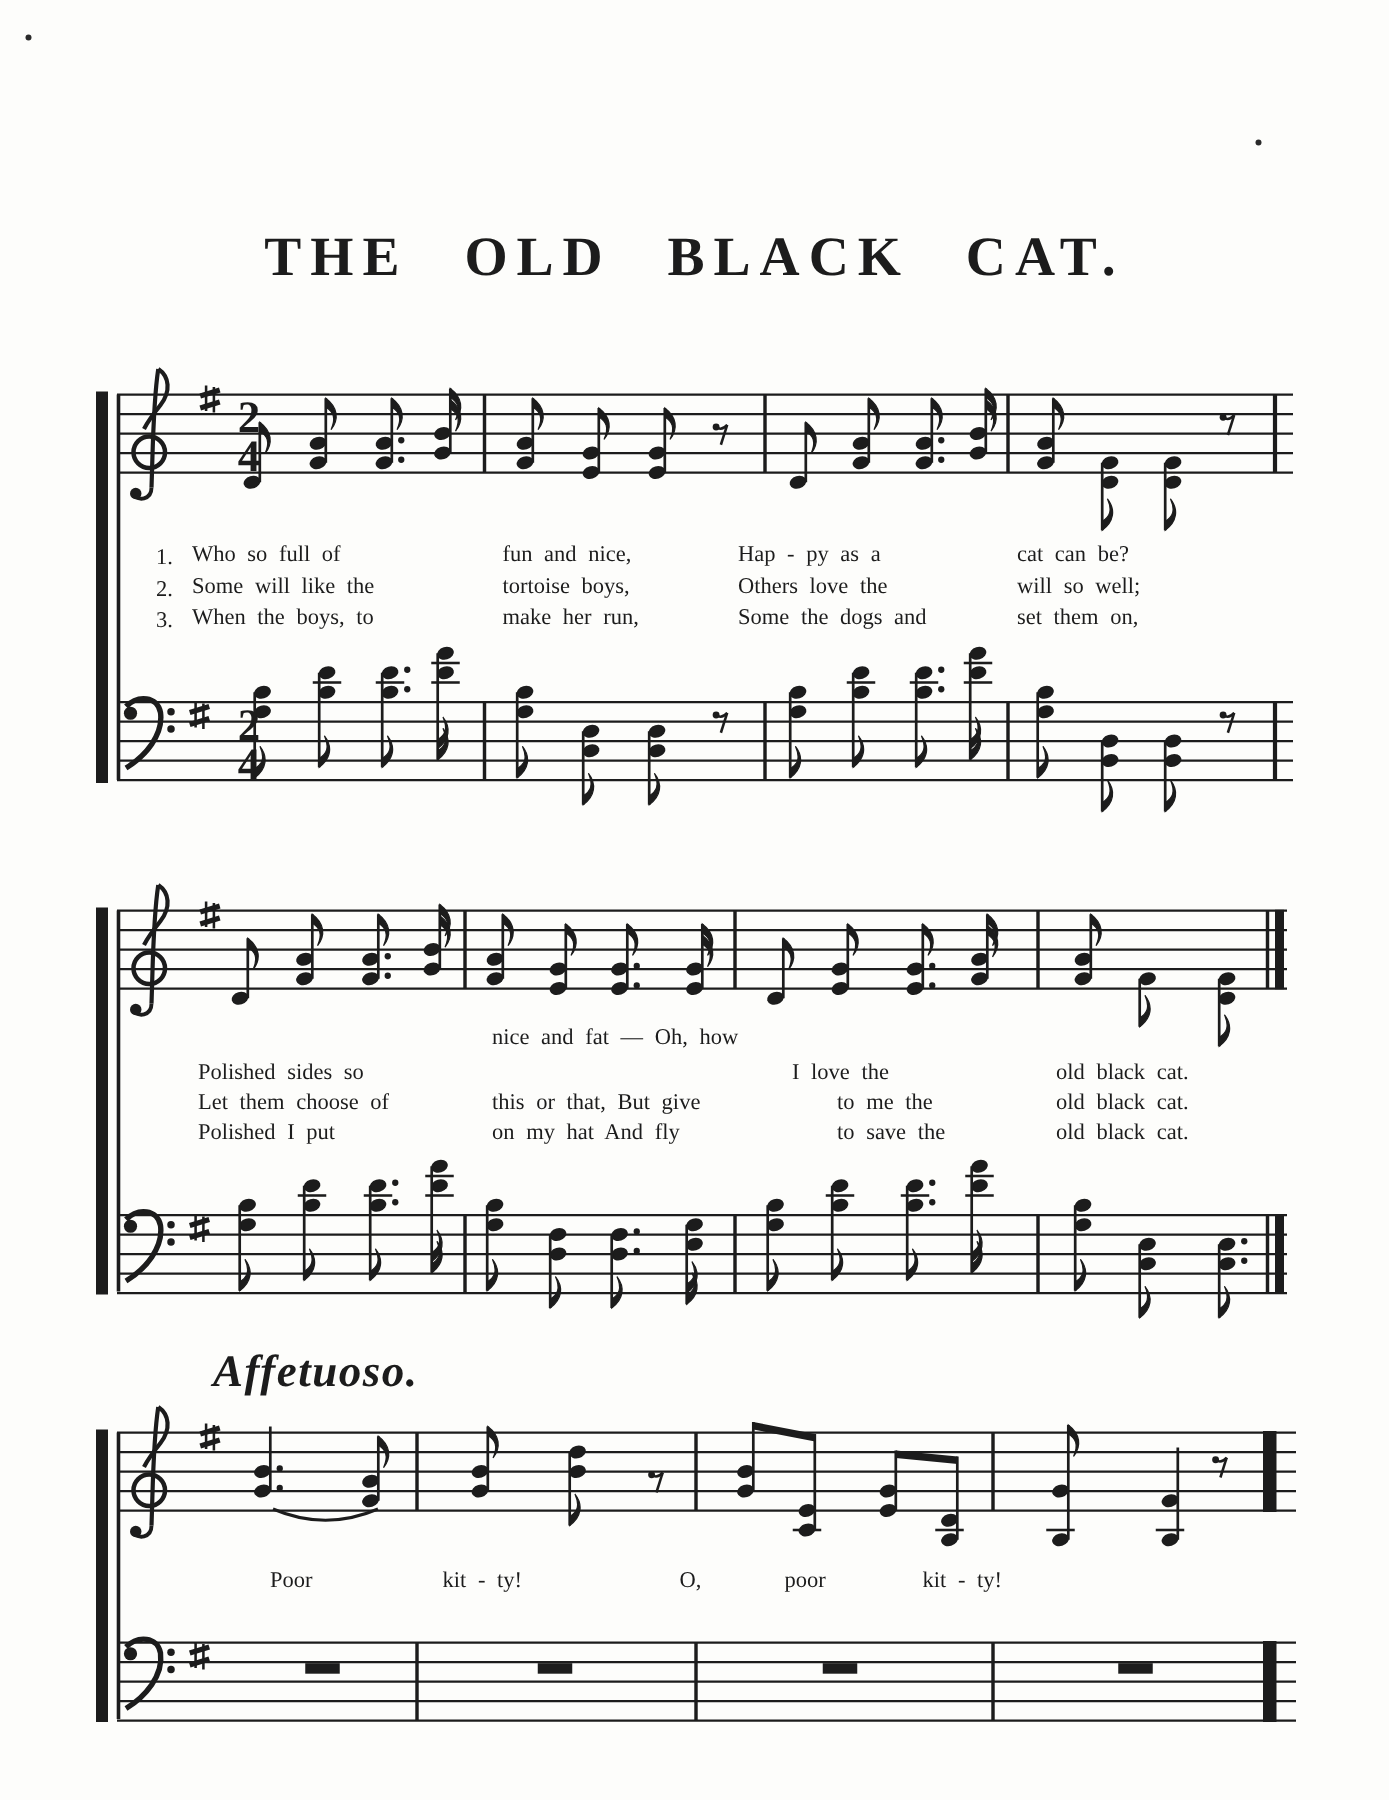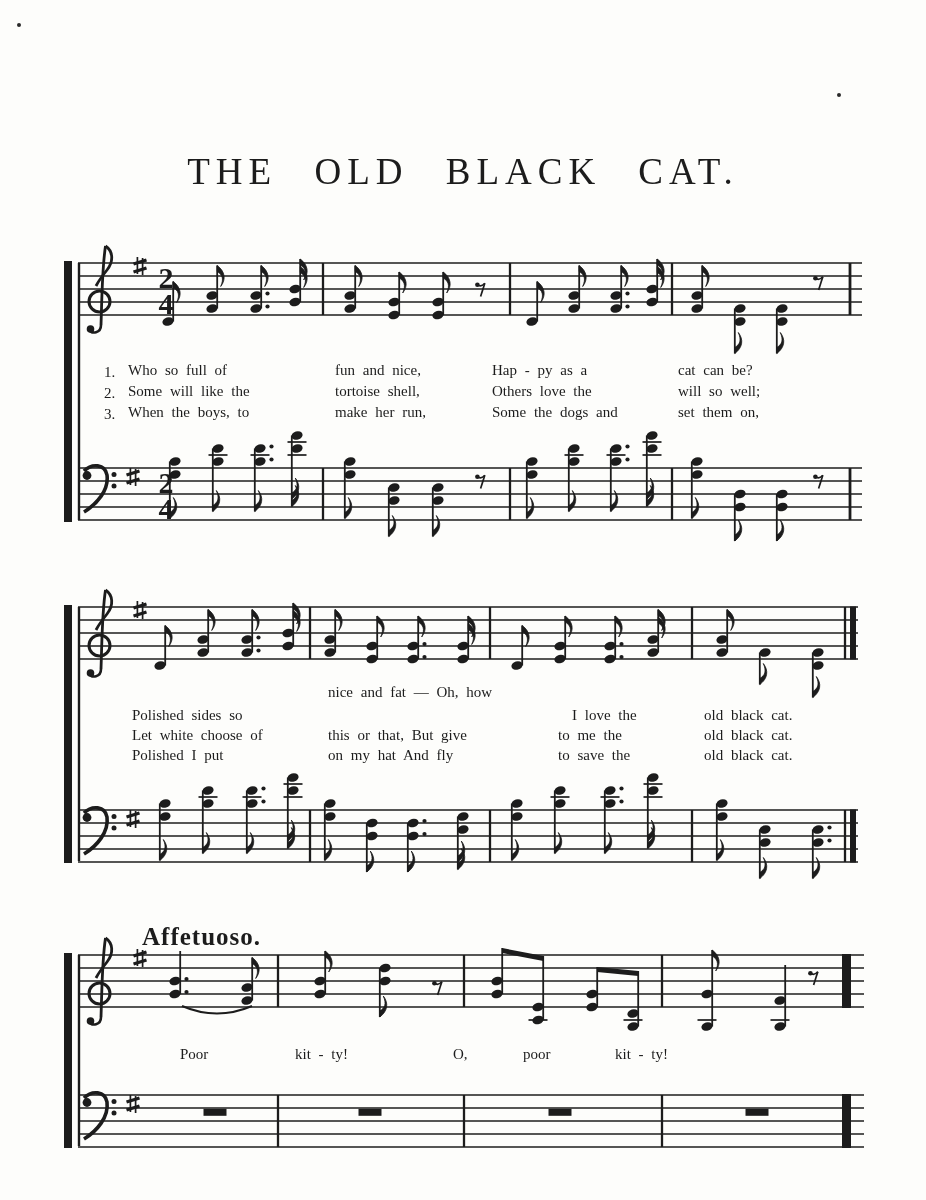--- a/index.html
+++ b/index.html
@@ -1,20 +1,20 @@
 <!DOCTYPE html>
 <html><head>
 <meta charset="utf-8">
 <style>
   html,body{margin:0;padding:0;background:#ffffff;}
   .page{position:relative;width:926px;height:1200px;background:#fdfdfb;overflow:hidden;
         font-family:"Liberation Serif","DejaVu Serif",serif;color:#1c1c1c;}
   .title{position:absolute;left:0;right:0;top:150px;margin:0;text-align:center;
-         font-size:37px;font-weight:400;letter-spacing:6px;word-spacing:22px;color:#1c1c1c;}
-  .tempo{position:absolute;left:142px;top:923px;font-size:25px;
+         font-size:37px;font-weight:700;letter-spacing:6px;word-spacing:22px;color:#1c1c1c;}
+  .tempo{position:absolute;left:142px;top:898px;font-size:30px;font-style:italic;
          font-weight:600;letter-spacing:1px;}
   #notation{position:absolute;left:0;top:0;}
   .lyr{position:absolute;font-size:15px;line-height:1.1;white-space:nowrap;word-spacing:4px;}
   .num{font-size:15px;}
   .speck{position:absolute;width:4px;height:4px;border-radius:50%;background:#2a2a2a;}
 </style>
 </head>
 <body>
 
 <div class="page">
@@ -482,36 +482,36 @@
     </svg>
 
   <span class="lyr num" style="left:104px;top:364px">1.</span>
   <span class="lyr" style="left:128px;top:362px">Who so full of</span>
   <span class="lyr" style="left:335px;top:362px">fun and nice,</span>
   <span class="lyr" style="left:492px;top:362px">Hap - py as a</span>
   <span class="lyr" style="left:678px;top:362px">cat can be?</span>
 
   <span class="lyr num" style="left:104px;top:385px">2.</span>
   <span class="lyr" style="left:128px;top:383px">Some will like the</span>
-  <span class="lyr" style="left:335px;top:383px">tortoise shell,</span>
+  <span class="lyr" style="left:335px;top:383px">tortoise boys,</span>
   <span class="lyr" style="left:492px;top:383px">Others love the</span>
   <span class="lyr" style="left:678px;top:383px">will so well;</span>
 
   <span class="lyr num" style="left:104px;top:406px">3.</span>
   <span class="lyr" style="left:128px;top:404px">When the boys, to</span>
   <span class="lyr" style="left:335px;top:404px">make her run,</span>
   <span class="lyr" style="left:492px;top:404px">Some the dogs and</span>
   <span class="lyr" style="left:678px;top:404px">set them on,</span>
 
   <span class="lyr" style="left:132px;top:707px">Polished sides so</span>
   <span class="lyr" style="left:328px;top:684px">nice and fat — Oh, how</span>
-  <span class="lyr" style="left:572px;top:707px">I love the</span>
+  <span class="lyr" style="left:528px;top:707px">I love the</span>
   <span class="lyr" style="left:704px;top:707px">old black cat.</span>
 
-  <span class="lyr" style="left:132px;top:727px">Let white choose of</span>
+  <span class="lyr" style="left:132px;top:727px">Let them choose of</span>
   <span class="lyr" style="left:328px;top:727px">this or that, But give</span>
   <span class="lyr" style="left:558px;top:727px">to me the</span>
   <span class="lyr" style="left:704px;top:727px">old black cat.</span>
 
   <span class="lyr" style="left:132px;top:747px">Polished I put</span>
   <span class="lyr" style="left:328px;top:747px">on my hat And fly</span>
   <span class="lyr" style="left:558px;top:747px">to save the</span>
   <span class="lyr" style="left:704px;top:747px">old black cat.</span>
 
   <div class="tempo">Affetuoso.</div>

